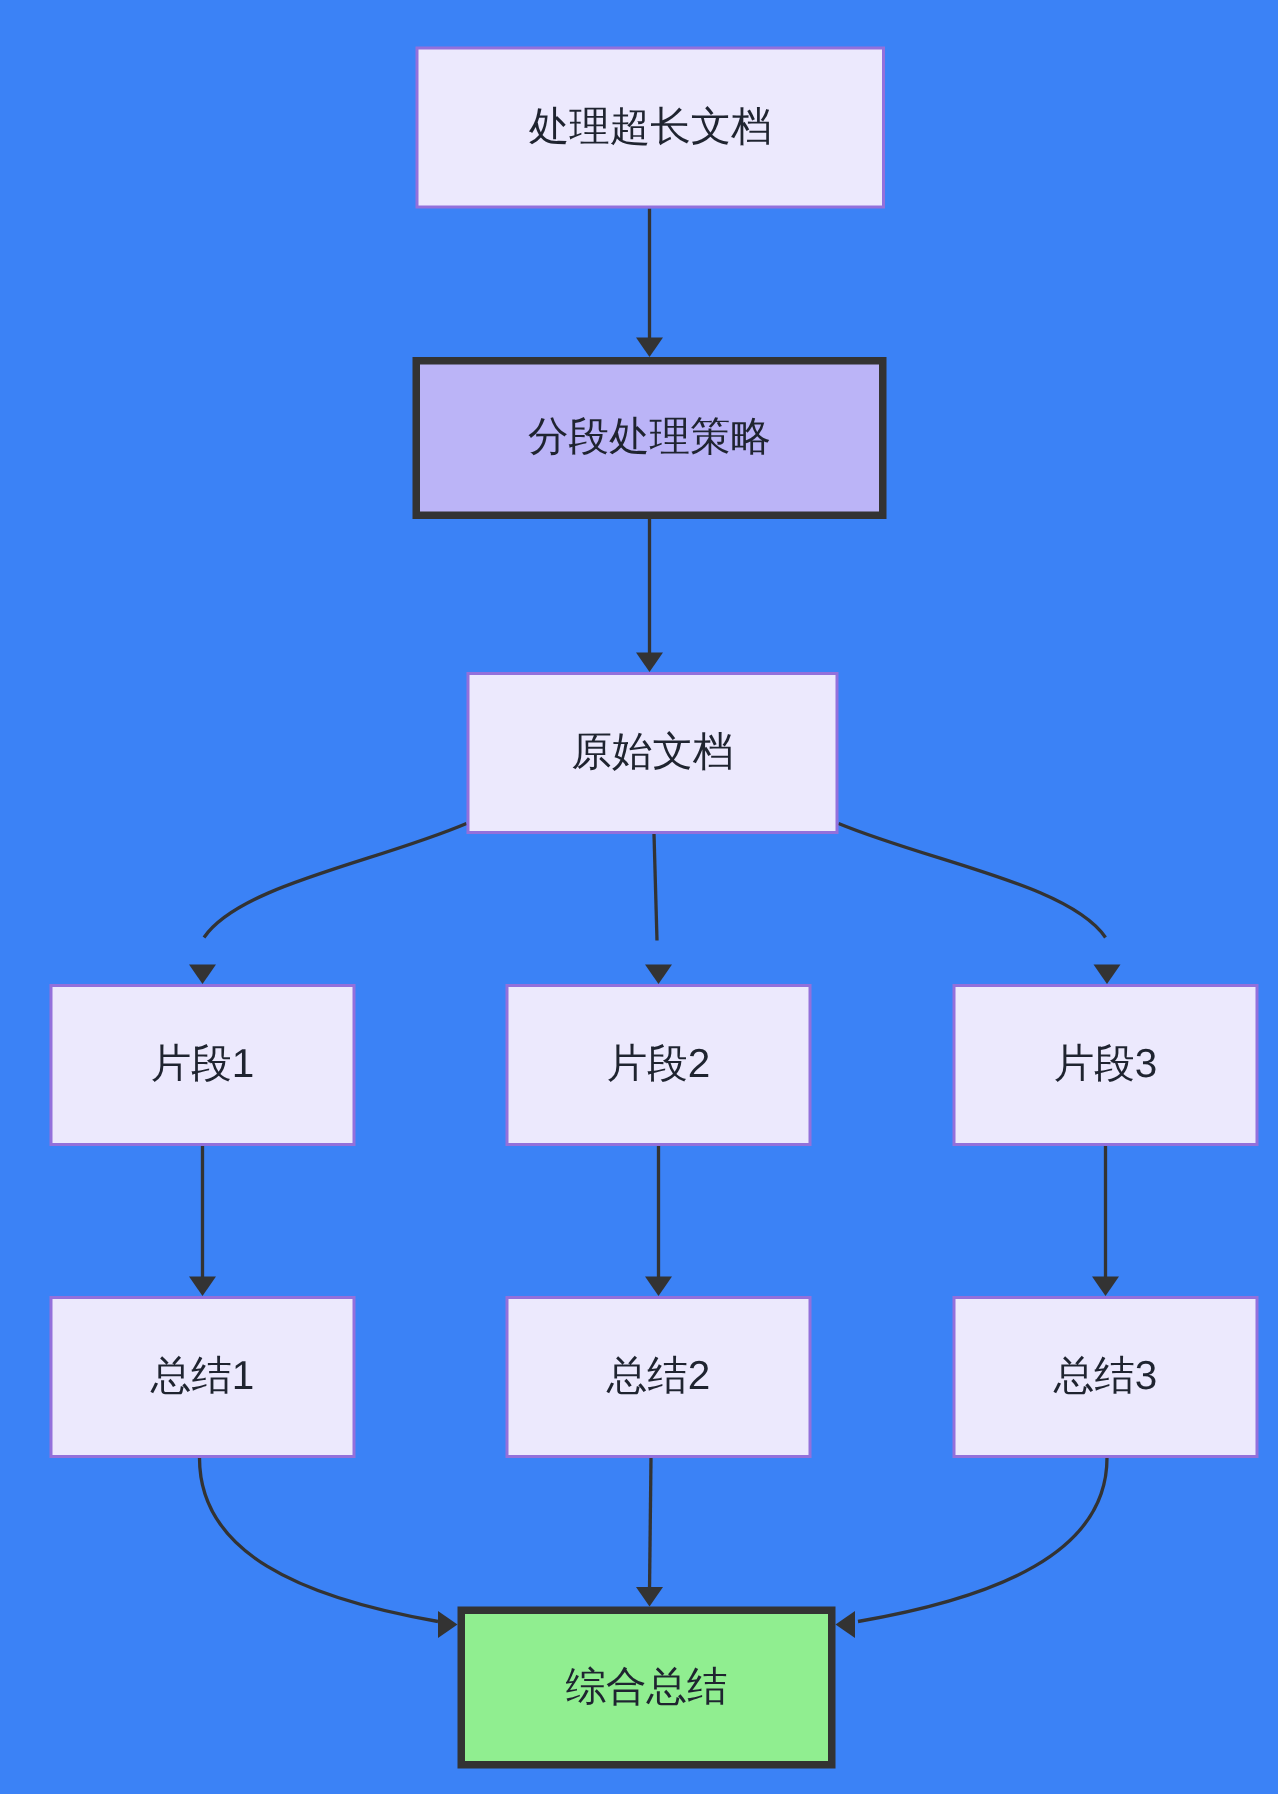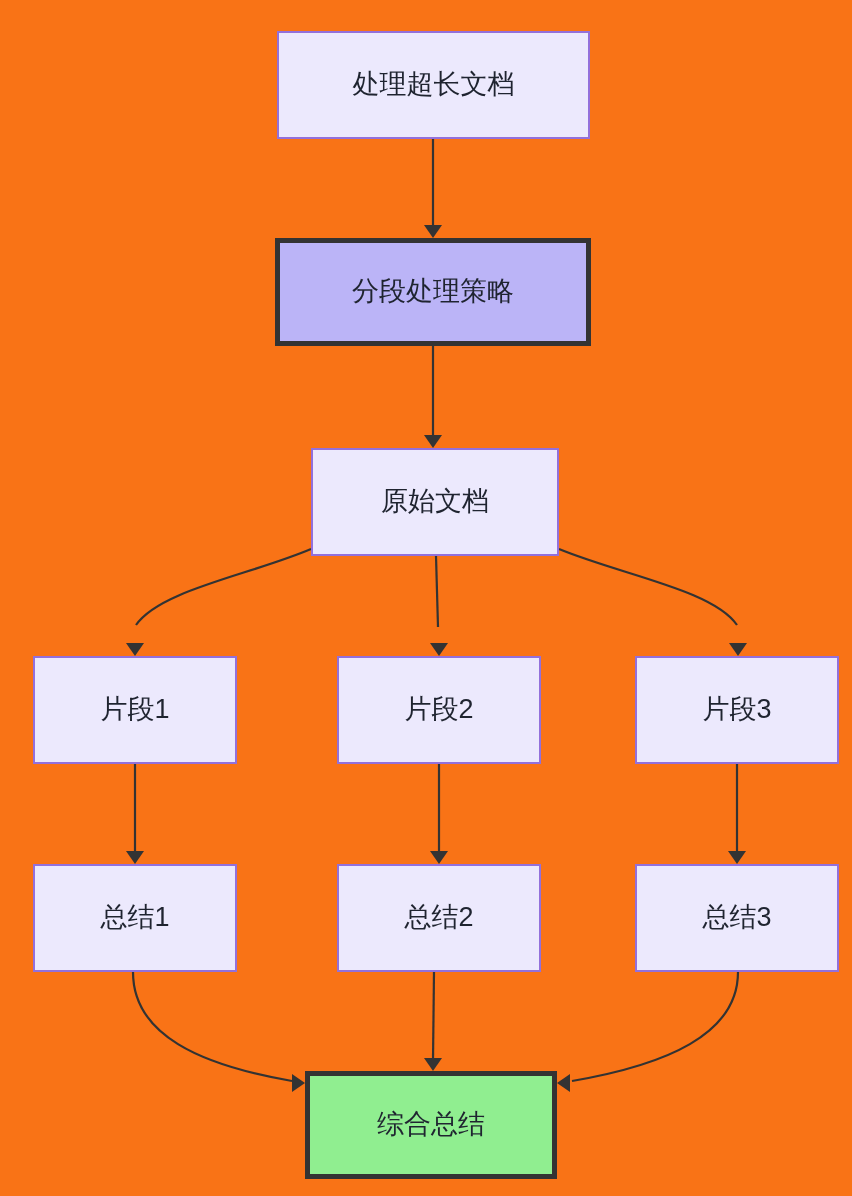--- a/index.html
+++ b/index.html
@@ -10,21 +10,21 @@
   body {
     width: 852px;
     height: 1196px;
     font-family: "Liberation Sans", "DejaVu Sans", sans-serif;
     overflow: hidden;
   }
   #flowchart-root {
     position: relative;
     width: 852px;
     height: 1196px;
-    background: #f97316;
+    background: #3b82f6;
   }
   svg.diagram {
     display: block;
     width: 852px;
     height: 1196px;
   }
   .node-rect {
     stroke-linejoin: miter;
   }
   .node-label {

